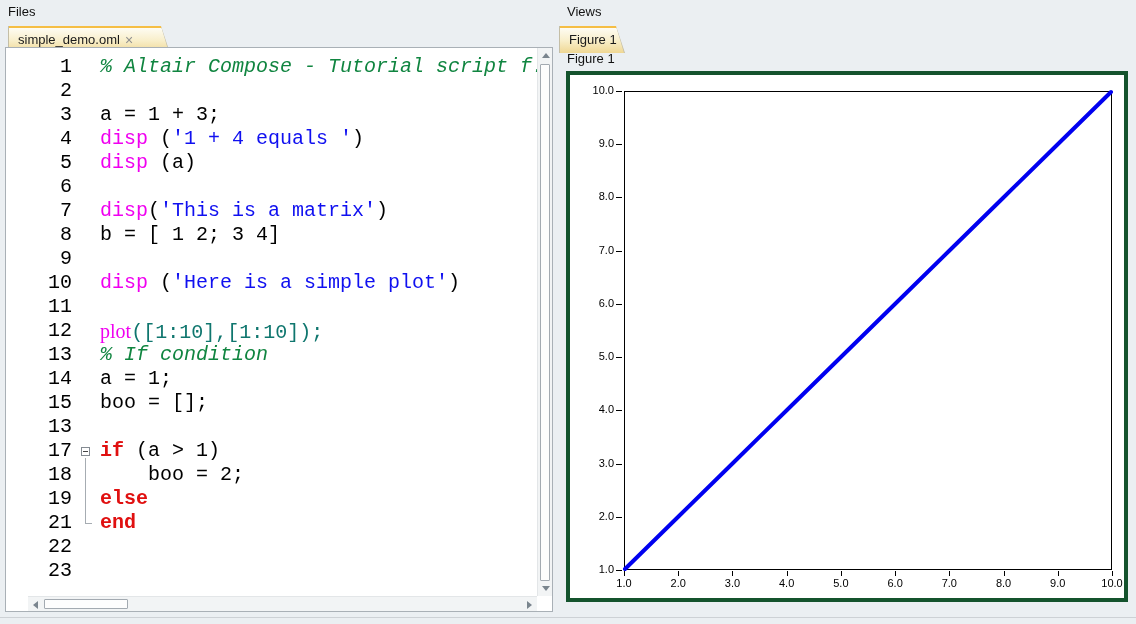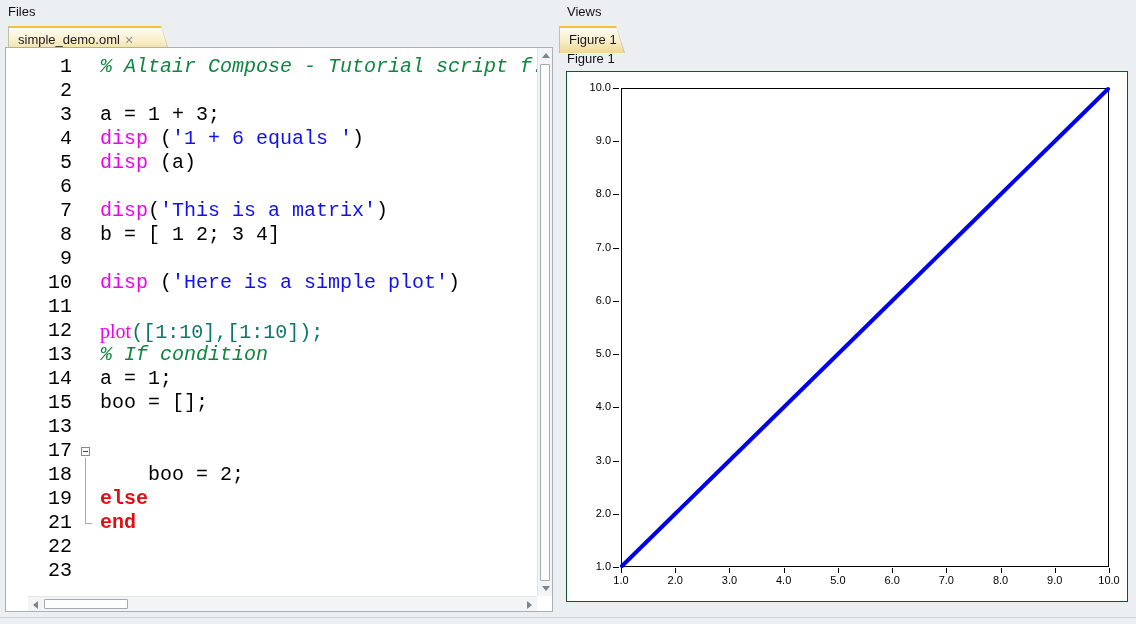--- a/index.html
+++ b/index.html
@@ -56,21 +56,21 @@
   .tri-left { border-top:4px solid transparent; border-bottom:4px solid transparent; border-right:5px solid #7A858E; }
   .tri-right{ border-top:4px solid transparent; border-bottom:4px solid transparent; border-left:5px solid #7A858E; }
   .vthumb { position:absolute; left:2px; right:2px; top:16px; height:517px;
     background:#FDFDFD; border:1px solid #A3AAB1; border-radius:1px; cursor:pointer; }
   .hthumb { position:absolute; top:2px; bottom:2px; left:16px; width:84px;
     background:#FDFDFD; border:1px solid #A3AAB1; border-radius:1px; cursor:pointer; }
 
   
   .figure-title { position:absolute; left:567px; top:51px; font-size:13px; color:#111; }
   .figure-panel { position:absolute; left:566px; top:71px; width:562px; height:531px;
-    background:#fff; border:1px solid #14532d; }
+    background:#fff; border:4px solid #14532d; }
   .plot-box { position:absolute; left:54px; top:16px; width:488px; height:479px;
     border:1px solid #000; }
   .plot-box svg { position:absolute; left:0; top:0; width:100%; height:100%; overflow:visible; }
   .ytick-label { position:absolute; left:4px; width:40px; text-align:right;
     font-size:11px; color:#000; }
   .ytick-mark { position:absolute; left:46px; width:6px; height:1px; background:#000; }
   .xtick-label { position:absolute; top:502px; width:40px; text-align:center;
     font-size:11px; color:#000; }
   .xtick-mark { position:absolute; top:496px; width:1px; height:5px; background:#000; }
 
@@ -93,34 +93,34 @@
       <span>simple_demo.oml</span>
       <span class="tab-close">×</span>
     </div>
   </div>
 
   <div class="editor-panel">
     <div class="code-area" id="editor-lines">
         <div class="code-row"><div class="gutter">1</div><div class="fold-cell"></div><div class="code"><span style="color: rgb(16, 133, 64); font-style: italic;">% Altair Compose - Tutorial script f.</span></div></div>
         <div class="code-row"><div class="gutter">2</div><div class="fold-cell"></div><div class="code"></div></div>
         <div class="code-row"><div class="gutter">3</div><div class="fold-cell"></div><div class="code"><span style="color: rgb(0, 0, 0);">a = 1 + 3;</span></div></div>
-        <div class="code-row"><div class="gutter">4</div><div class="fold-cell"></div><div class="code"><span style="color: rgb(240, 0, 240);">disp</span><span style="color: rgb(0, 0, 0);"> (</span><span style="color: rgb(16, 16, 240);">'1 + 6 equals '</span><span style="color: rgb(0, 0, 0);">)</span></div></div>
+        <div class="code-row"><div class="gutter">4</div><div class="fold-cell"></div><div class="code"><span style="color: rgb(240, 0, 240);">disp</span><span style="color: rgb(0, 0, 0);"> (</span><span style="color: rgb(16, 16, 240);">'1 + 4 equals '</span><span style="color: rgb(0, 0, 0);">)</span></div></div>
         <div class="code-row"><div class="gutter">5</div><div class="fold-cell"></div><div class="code"><span style="color: rgb(240, 0, 240);">disp</span><span style="color: rgb(0, 0, 0);"> (a)</span></div></div>
         <div class="code-row"><div class="gutter">6</div><div class="fold-cell"></div><div class="code"></div></div>
         <div class="code-row"><div class="gutter">7</div><div class="fold-cell"></div><div class="code"><span style="color: rgb(240, 0, 240);">disp</span><span style="color: rgb(0, 0, 0);">(</span><span style="color: rgb(16, 16, 240);">'This is a matrix'</span><span style="color: rgb(0, 0, 0);">)</span></div></div>
         <div class="code-row"><div class="gutter">8</div><div class="fold-cell"></div><div class="code"><span style="color: rgb(0, 0, 0);">b = [ 1 2; 3 4]</span></div></div>
         <div class="code-row"><div class="gutter">9</div><div class="fold-cell"></div><div class="code"></div></div>
         <div class="code-row"><div class="gutter">10</div><div class="fold-cell"></div><div class="code"><span style="color: rgb(240, 0, 240);">disp</span><span style="color: rgb(0, 0, 0);"> (</span><span style="color: rgb(16, 16, 240);">'Here is a simple plot'</span><span style="color: rgb(0, 0, 0);">)</span></div></div>
         <div class="code-row"><div class="gutter">11</div><div class="fold-cell"></div><div class="code"></div></div>
         <div class="code-row"><div class="gutter">12</div><div class="fold-cell"></div><div class="code"><span style="color: rgb(240, 0, 240); font-family: Liberation Serif, serif;">plot</span><span style="color: #0f766e;">([1:10],[1:10]);</span></div></div>
         <div class="code-row"><div class="gutter">13</div><div class="fold-cell"></div><div class="code"><span style="color: rgb(16, 133, 64); font-style: italic;">% If condition</span></div></div>
         <div class="code-row"><div class="gutter">14</div><div class="fold-cell"></div><div class="code"><span style="color: rgb(0, 0, 0);">a = 1;</span></div></div>
         <div class="code-row"><div class="gutter">15</div><div class="fold-cell"></div><div class="code"><span style="color: rgb(0, 0, 0);">boo = [];</span></div></div>
         <div class="code-row"><div class="gutter">13</div><div class="fold-cell"></div><div class="code"></div></div>
-        <div class="code-row"><div class="gutter">17</div><div class="fold-cell fold-start"><div class="fold-box"></div></div></div>
+        <div class="code-row"><div class="gutter">17</div><div class="fold-cell fold-start"><div class="fold-box"></div></div><div class="code"><span style="color: rgb(224, 16, 16); font-weight: bold;">if</span><span style="color: rgb(0, 0, 0);"> (a &gt; 1)</span></div></div>
         <div class="code-row"><div class="gutter">18</div><div class="fold-cell fold-line"></div><div class="code"><span style="color: rgb(0, 0, 0);">    boo = 2;</span></div></div>
         <div class="code-row"><div class="gutter">19</div><div class="fold-cell fold-line"></div><div class="code"><span style="color: rgb(224, 16, 16); font-weight: bold;">else</span></div></div>
         <div class="code-row"><div class="gutter">21</div><div class="fold-cell fold-end"></div><div class="code"><span style="color: rgb(224, 16, 16); font-weight: bold;">end</span></div></div>
         <div class="code-row"><div class="gutter">22</div><div class="fold-cell"></div><div class="code"></div></div>
         <div class="code-row"><div class="gutter">23</div><div class="fold-cell"></div><div class="code"></div></div>
       </div>
 
     <div class="vscroll">
       <div class="sb-btn sb-up">
           <span class="tri tri-up"></span>

